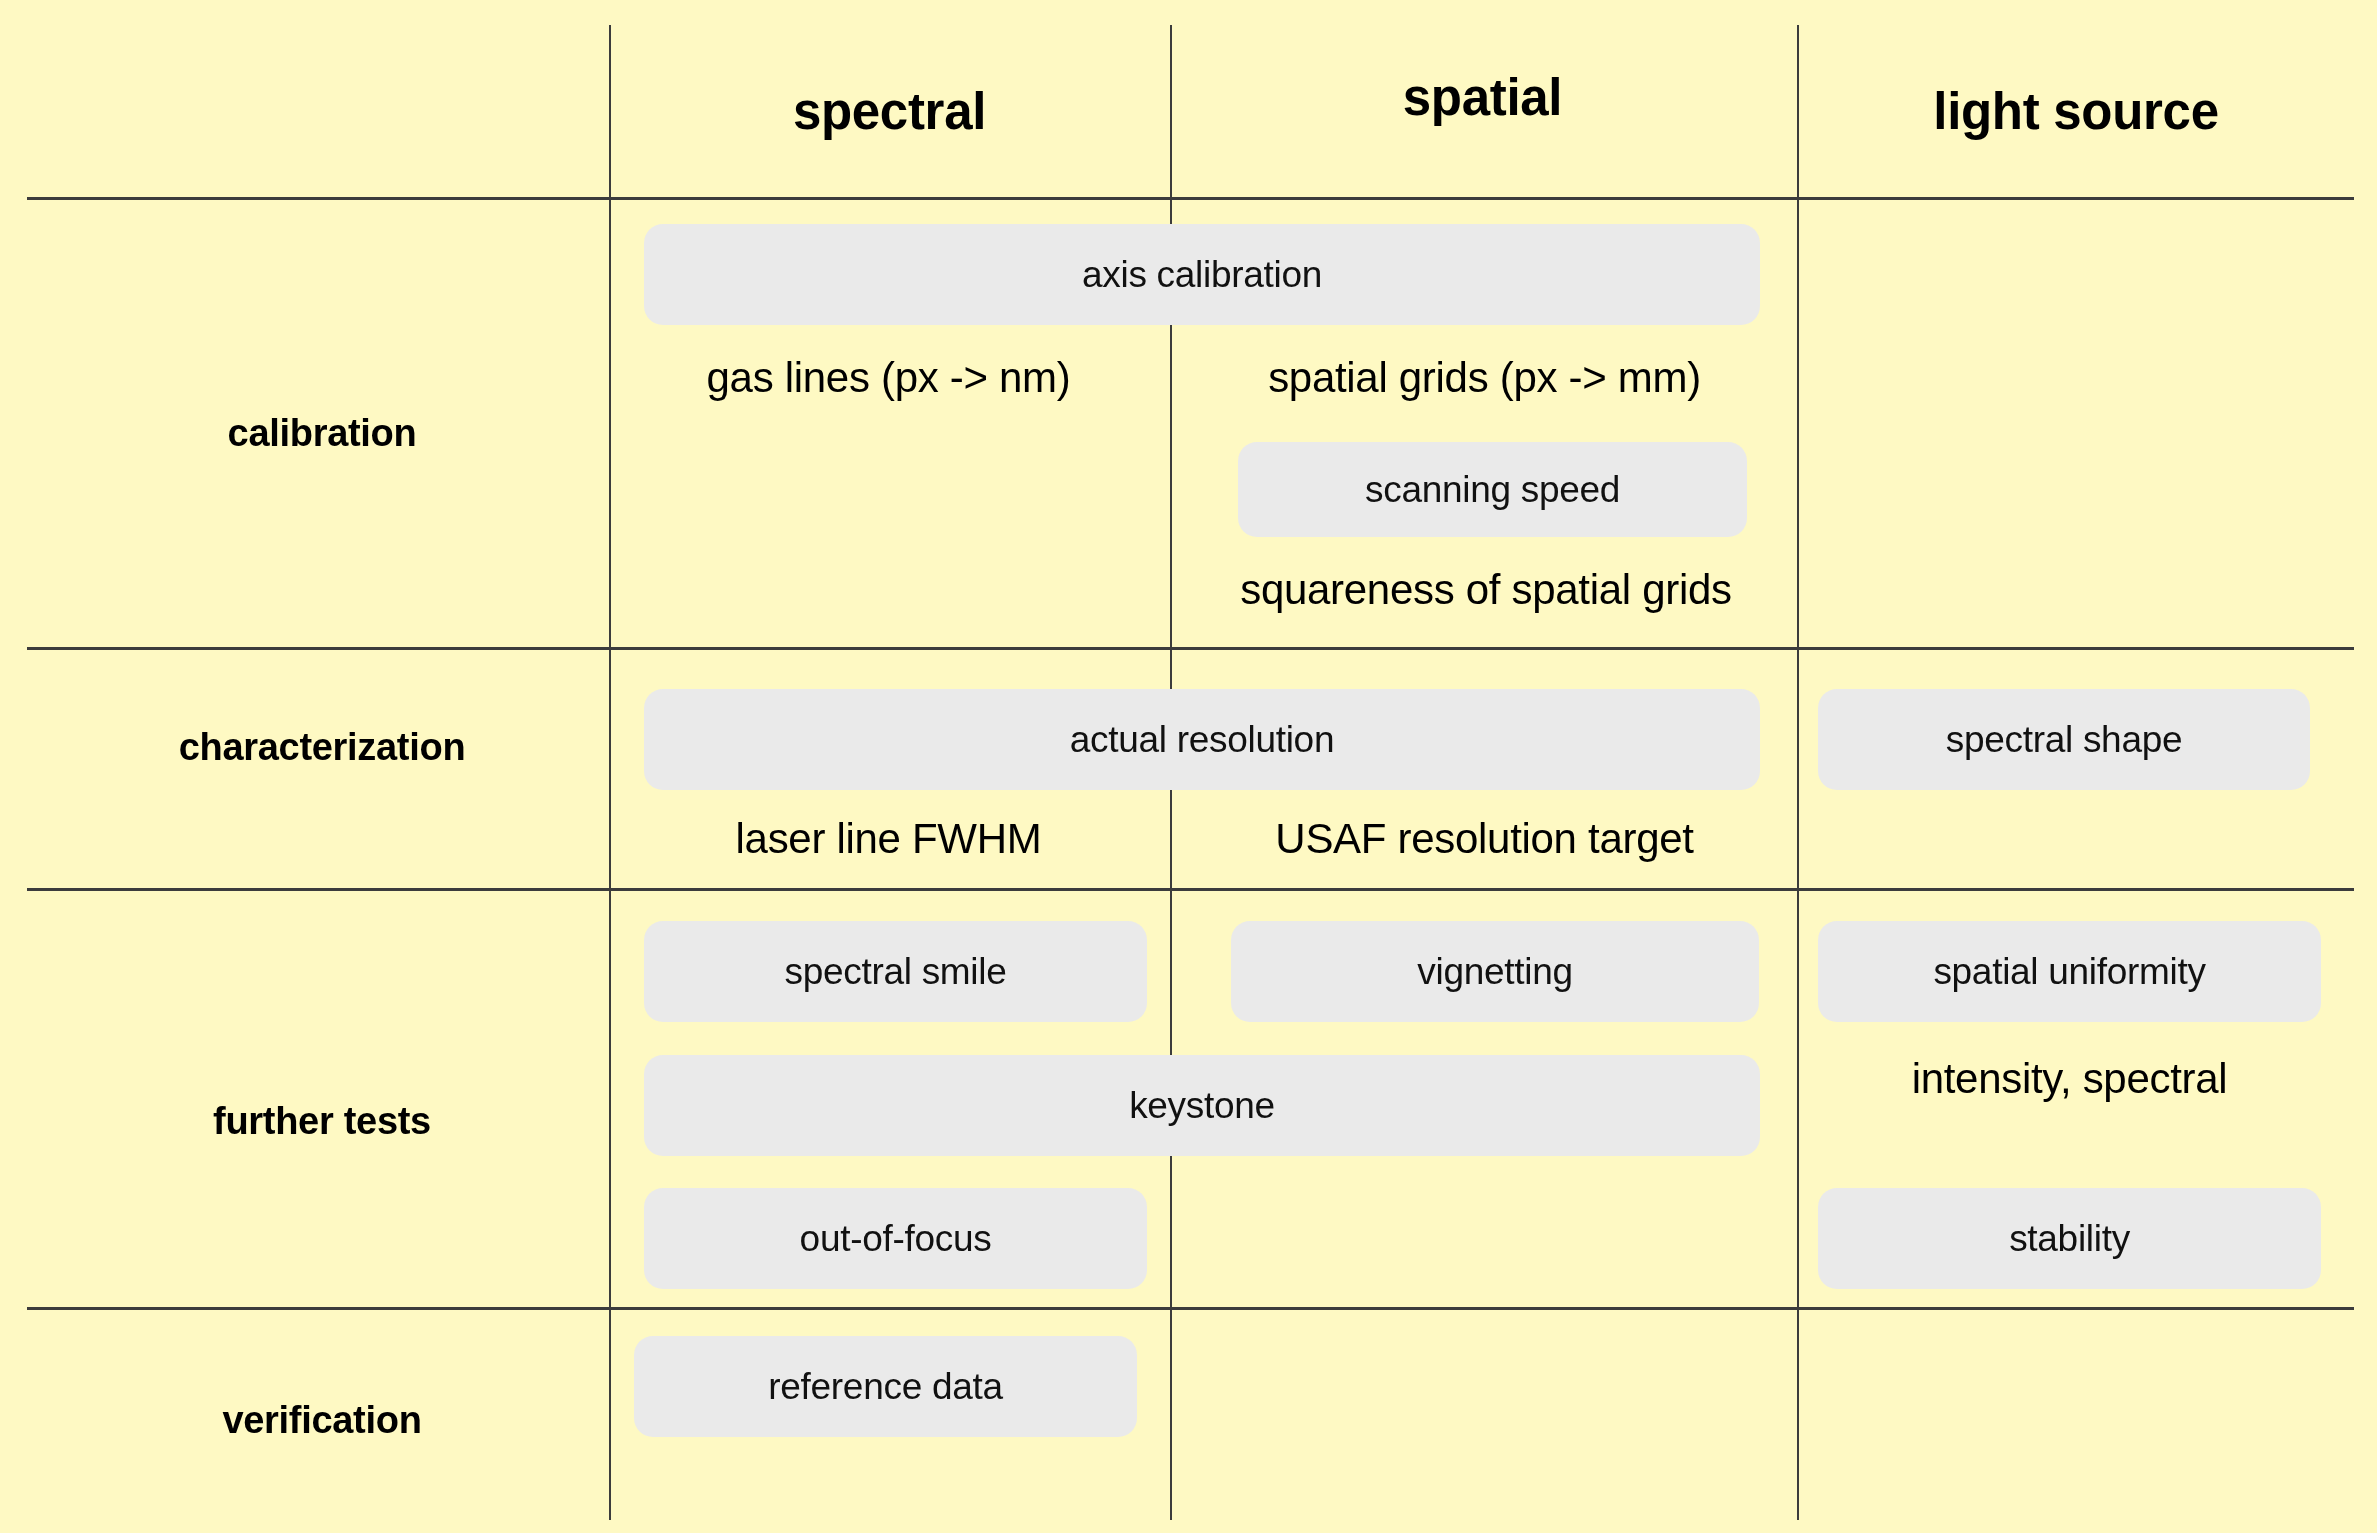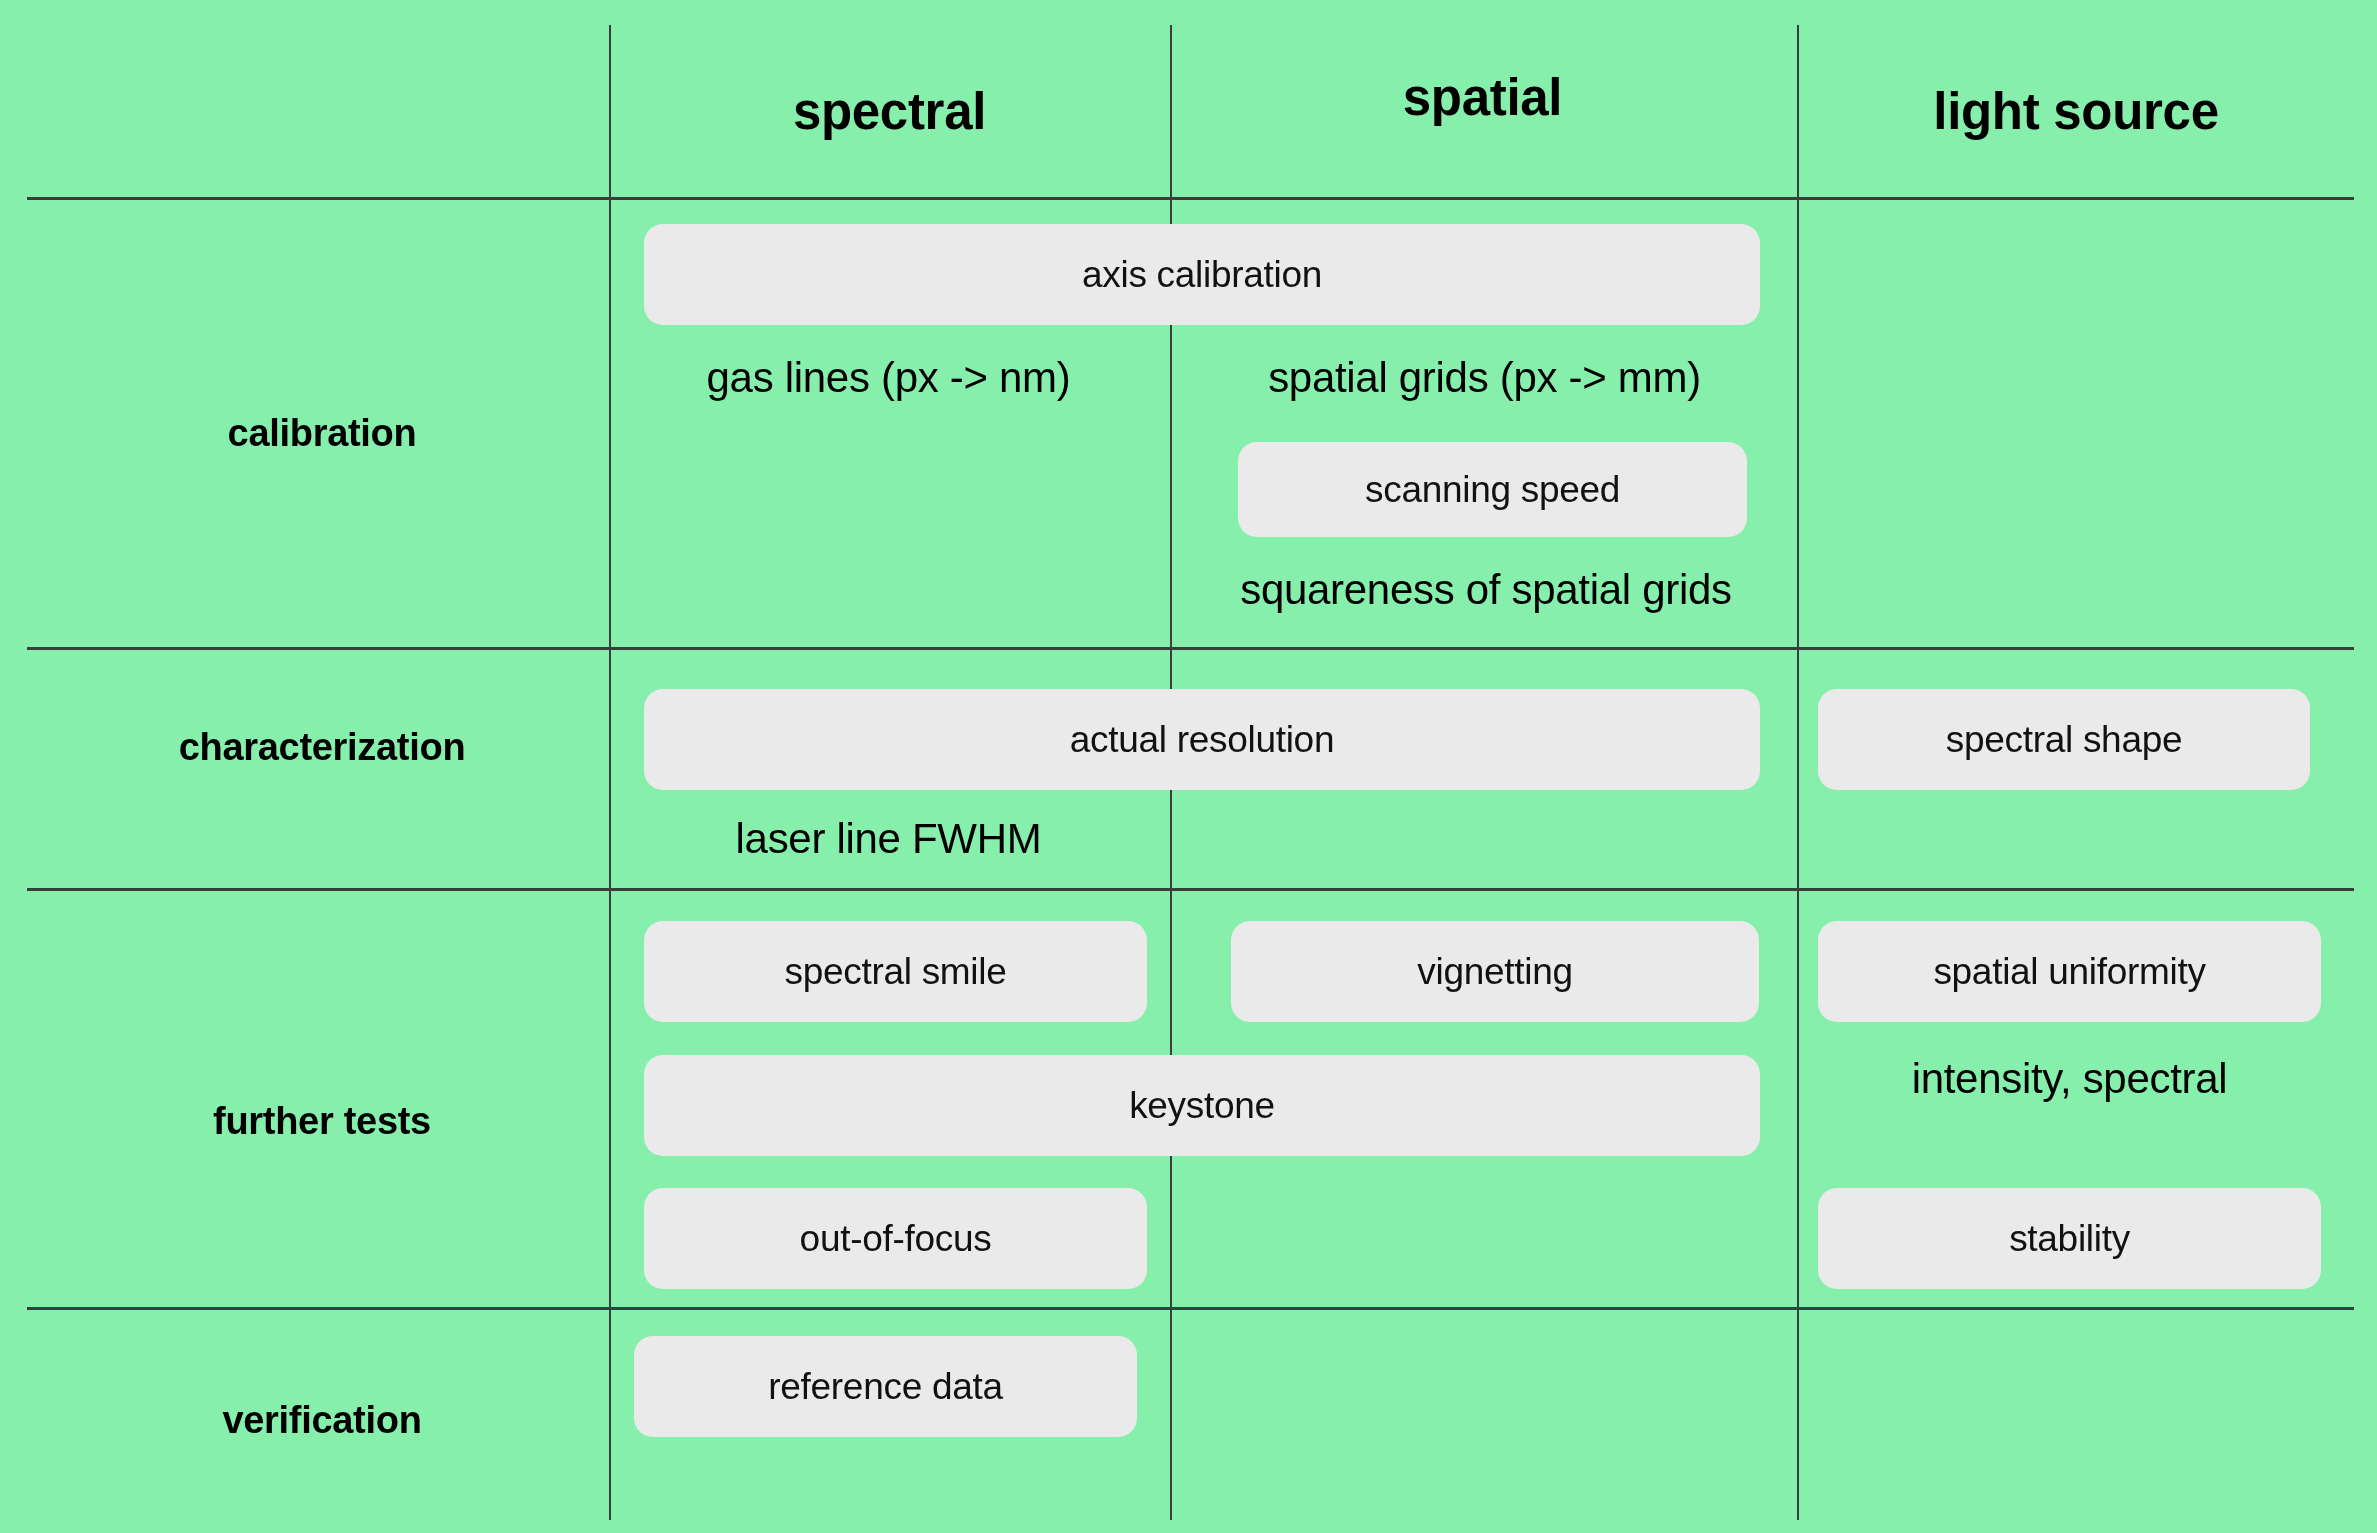--- a/index.html
+++ b/index.html
@@ -2,21 +2,21 @@
 <html style="font-size:9px"><head>
 <meta charset="utf-8">
 <style>
   html,body{margin:0;padding:0;background:#ffffff;}
   body{
     width:2377px;height:1533px;
     font-family:"Liberation Sans", sans-serif;
     color:#000000;
     -webkit-font-smoothing:antialiased;
   }
-  .sheet{position:relative;width:2377px;height:1533px;overflow:hidden;background:#86efac;}
+  .sheet{position:relative;width:2377px;height:1533px;overflow:hidden;background:#fef9c3;}
 
   
   .vrule{position:absolute;width:2.2px;background:#3c3c3c;}
   .hrule{position:absolute;height:2.8px;background:#3c3c3c;}
 
   
   .rowlabel{
     position:absolute;
     font-size:38px;font-weight:bold;
     display:flex;align-items:center;justify-content:center;
@@ -75,20 +75,21 @@
   <div class="note" style="left:1191px; top:347px; width:587px; height:61px;">spatial grids (px -&gt; mm)</div>
 
   <div class="pill" style="left:1238px; top:442px; width:509px; height:95px;">scanning speed</div>
 
   <div class="note" style="left:1191px; top:559px; width:590px; height:61px;">squareness of spatial grids</div>
 
   <div class="pill" style="left:644px; top:689px; width:1116px; height:101px;">actual resolution</div>
 
   <div class="note" style="left:626px; top:808px; width:525px; height:61px;">laser line FWHM</div>
 
+  <div class="note" style="left:1191px; top:808px; width:587px; height:61px;">USAF resolution target</div>
 
   <div class="pill" style="left:1818px; top:689px; width:492px; height:101px;">spectral shape</div>
 
   <div class="pill" style="left:644px; top:921px; width:503px; height:101px;">spectral smile</div>
 
   <div class="pill" style="left:1231px; top:921px; width:528px; height:101px;">vignetting</div>
 
   <div class="pill" style="left:1818px; top:921px; width:503px; height:101px;">spatial uniformity</div>
 
   <div class="note" style="left:1818px; top:1048px; width:503px; height:61px;">intensity, spectral</div>

